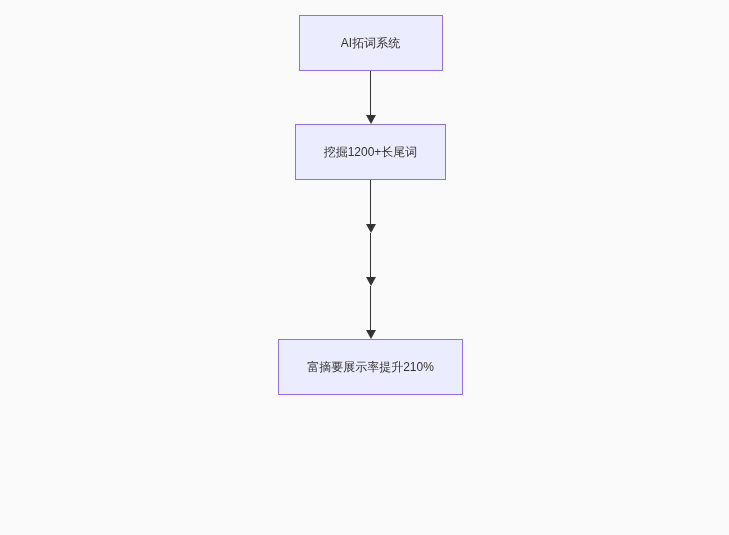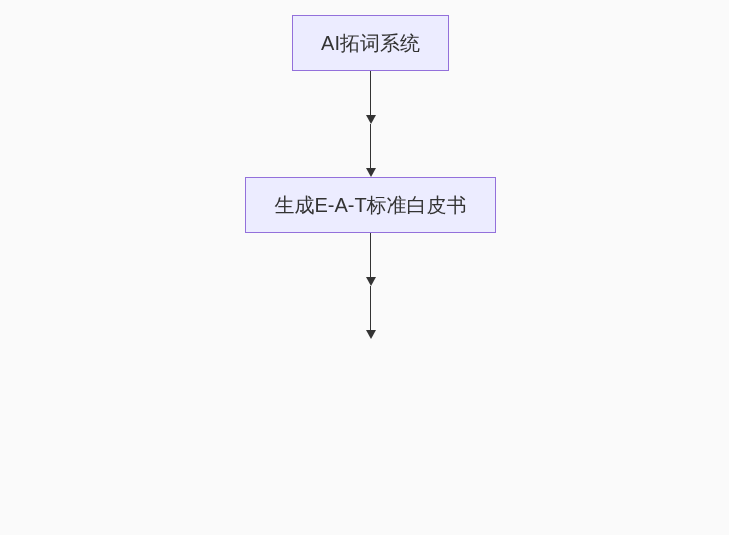--- a/index.html
+++ b/index.html
@@ -33,21 +33,21 @@
   .node {
     height: 56px;
     min-width: 144px;
     padding: 0 28px;
     display: flex;
     align-items: center;
     justify-content: center;
     background: var(--node-fill);
     border: 1px solid var(--node-border);
     color: var(--text);
-    font-size: 20px;
+    font-size: 12px;
     line-height: 1;
     white-space: nowrap;
   }
   .arrow {
     height: 53px;
     display: flex;
     flex-direction: column;
     align-items: center;
   }
   .arrow-line {
@@ -71,36 +71,39 @@
 
     <div class="node">
       <span>AI拓词系统</span>
     </div>
 
     <div class="arrow">
       <div class="arrow-line"></div>
       <div class="arrow-head"></div>
     </div>
 
-
-    <div class="arrow">
-      <div class="arrow-line"></div>
-      <div class="arrow-head"></div>
-    </div>
-
     <div class="node">
-      <span>生成E-A-T标准白皮书</span>
+      <span>挖掘1200+长尾词</span>
     </div>
 
     <div class="arrow">
       <div class="arrow-line"></div>
       <div class="arrow-head"></div>
     </div>
 
 
     <div class="arrow">
       <div class="arrow-line"></div>
       <div class="arrow-head"></div>
     </div>
 
 
+    <div class="arrow">
+      <div class="arrow-line"></div>
+      <div class="arrow-head"></div>
+    </div>
+
+    <div class="node">
+      <span>富摘要展示率提升210%</span>
+    </div>
+
   </div>
 </div>
 
 </body></html>

